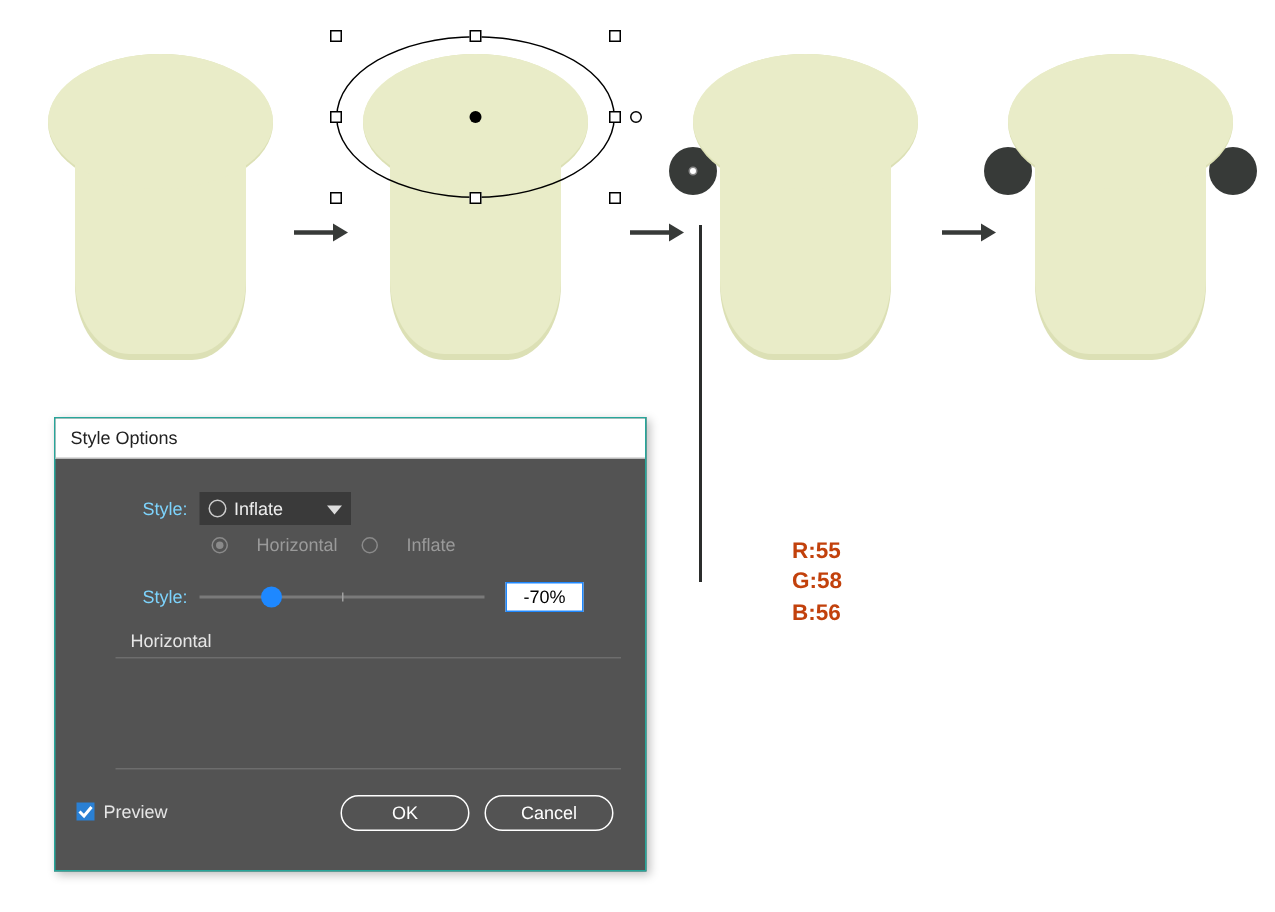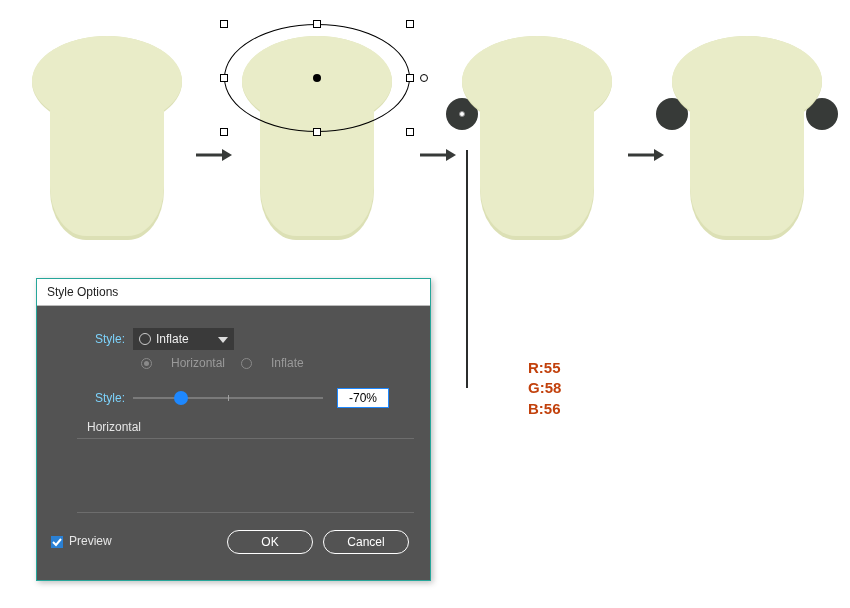--- a/index.html
+++ b/index.html
@@ -335,21 +335,21 @@
         </div>
     </div>
 
     <div class="group-title" style="top:114px">Horizontal</div>
     <div class="group-rule" style="top:132px"></div>
 
 
 
     <div class="group-rule" style="top:206px"></div>
 
-    <div class="row" style="top:228px; left:14px; align-items:flex-end;">
+    <div class="row" style="top:228px; left:14px; align-items:center;">
       <span class="checkbox">
         <svg viewBox="0 0 10 10">
             <polyline points="1,5 4,8 9,2" fill="none" stroke="#fff" stroke-width="2"></polyline>
           </svg>
       </span>
       <span>Preview</span>
     </div>
     <div class="row" style="top:224px; left:190px; gap:10px;">
       <div class="ok-btn">
           <span>OK</span>

